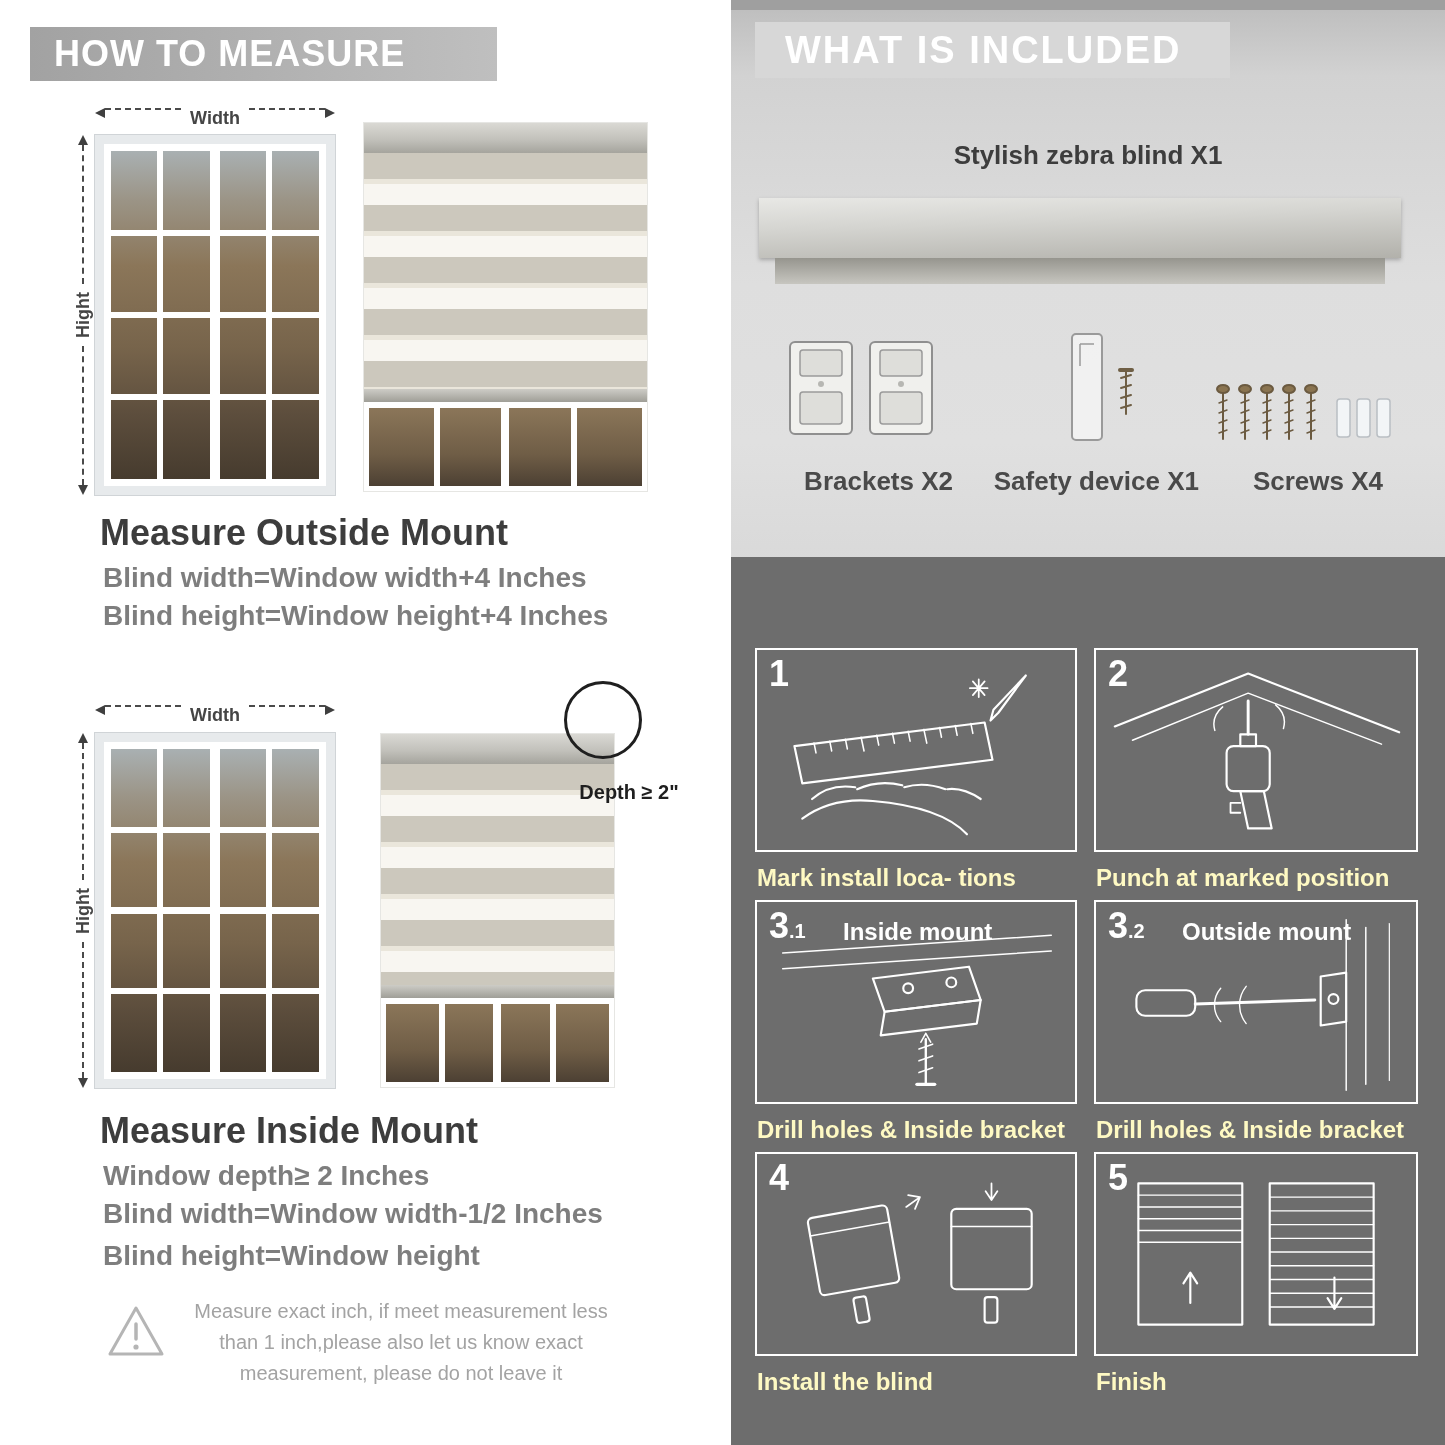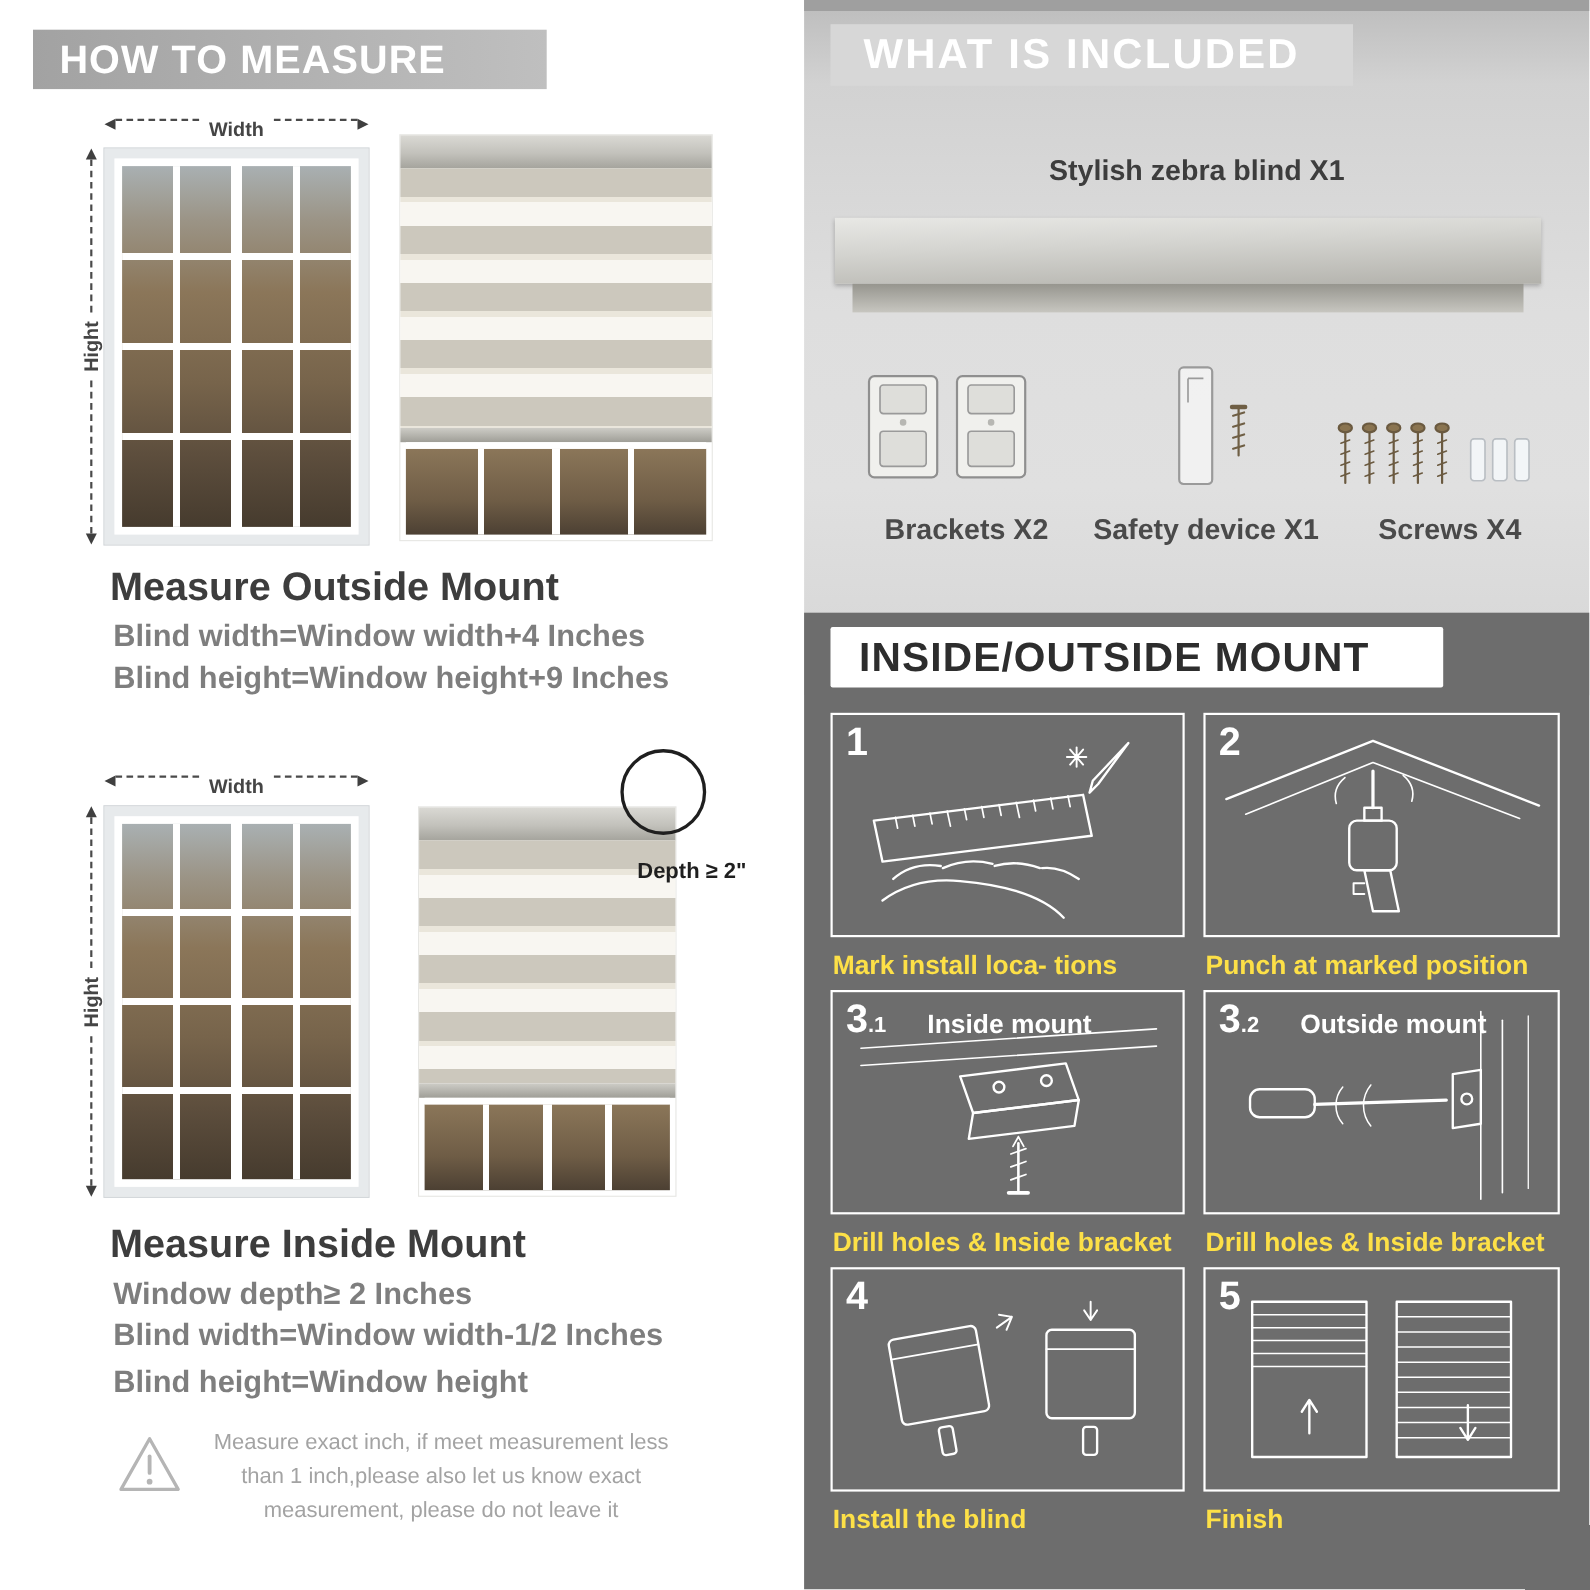--- a/index.html
+++ b/index.html
@@ -73,21 +73,21 @@
   .mount-sec{position:absolute;left:731px;top:557px;width:714px;height:888px;background:#6d6d6d}
   .iom-banner{left:24px;top:13px;width:557px;height:55px;background:#fff;border-radius:2px;
     color:#2d2d2d;font-size:37px;font-weight:700;line-height:55px;padding-left:26px;letter-spacing:1px}
   .steps-grid{left:24px;top:91px;width:663px;display:grid;
     grid-template-columns:322px 324px;column-gap:17px;grid-auto-rows:252px}
   .panel{height:204px;border:2px solid #fff;position:relative}
   .panel svg{position:absolute;inset:0;width:100%;height:100%}
   .step-num{position:absolute;top:6px;left:12px;color:#fff;font-size:36px;font-weight:700;line-height:1;z-index:2}
   .step-num .sub{font-size:20px;font-weight:700}
   .step-title{position:absolute;top:16px;left:86px;color:#fff;font-size:24px;font-weight:700;z-index:2}
-  .caption{margin-top:12px;color:#fde047;font-size:24px;font-weight:700;padding-left:2px}
+  .caption{margin-top:12px;color:#fef9c3;font-size:24px;font-weight:700;padding-left:2px}
   .lineart{stroke:#fff;fill:none;stroke-width:2.2;stroke-linecap:round;stroke-linejoin:round}
 </style>
 </head>
 <body>
 
 <div class="page">
 
   <section>
     <div class="banner-gray abs">HOW TO MEASURE</div>
 
@@ -115,21 +115,21 @@
       <div class="blind-demo abs" style="left:291px;top:22px;width:285px;height:370px">
         <div class="bd-cassette"></div>
         <div class="bd-stripes"></div>
         <div class="bd-rail"></div>
         <div class="bd-window"></div>
       </div>
     </div>
 
     <div class="m-title abs" style="left:100px;top:512px">Measure Outside Mount</div>
     <div class="m-line abs" style="left:103px;top:562px">Blind width=Window width+4 Inches</div>
-    <div class="m-line abs" style="left:103px;top:600px">Blind height=Window height+9 Inches</div>
+    <div class="m-line abs" style="left:103px;top:600px">Blind height=Window height+4 Inches</div>
 
     <div class="fig" style="left:72px;top:693px;width:600px;height:402px">
       <div class="h-measure abs" style="left:23px;top:12px;width:240px">
         <i class="tri tri-l"></i>
           <i class="dash-h"></i>
         <span class="mlbl">Width</span>
         <i class="dash-h"></i>
           <i class="tri tri-r"></i>
       </div>
       <div class="v-measure abs" style="left:2px;top:40px;width:18px;height:355px">
@@ -227,21 +227,20 @@
         <rect x="166" y="54" width="13" height="38" rx="3"></rect>
       </g>
     </svg>
 
     <div class="item-lbl abs" style="left:40px;width:182px">Brackets X2</div>
     <div class="item-lbl abs" style="left:228px;width:240px">Safety device X1</div>
     <div class="item-lbl abs" style="left:470px;width:182px">Screws X4</div>
   </section>
 
   <section class="mount-sec">
-    <div class="iom-banner abs">INSIDE/OUTSIDE MOUNT</div>
 
     <div class="steps-grid abs">
 
       <div>
         <div class="panel">
           <div class="step-num"><span>1</span><span class="sub"></span></div>
           <div class="step-title"></div>
           <svg viewBox="0 0 320 204">
             <g class="lineart">
               <path d="M224 30 v18 M215 39 h18 M218 32 l12 14 M230 32 l-12 14" stroke-width="1.8"></path>

